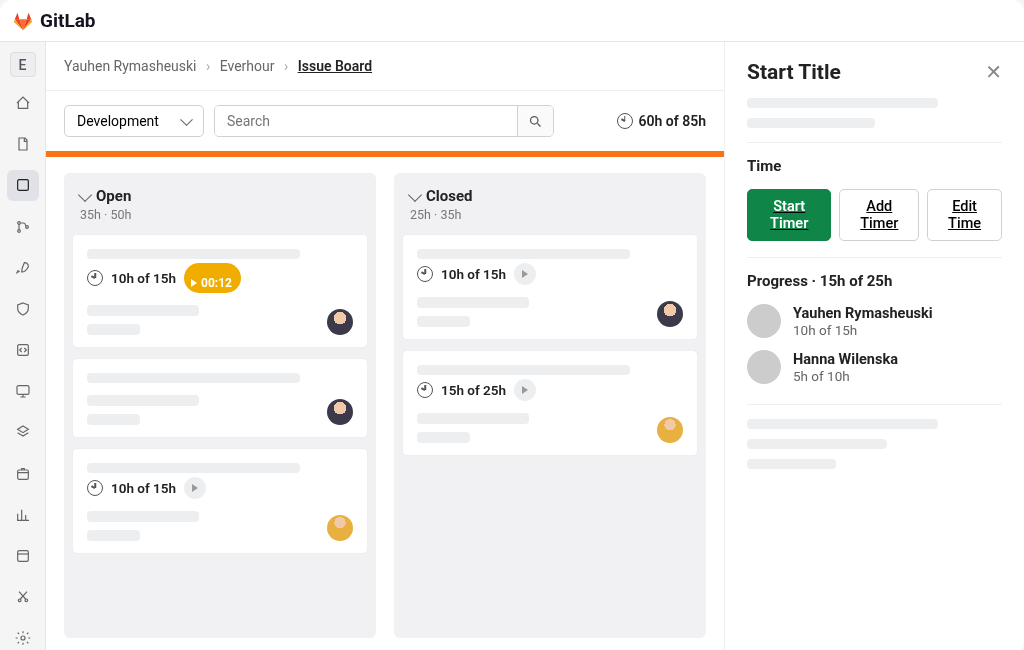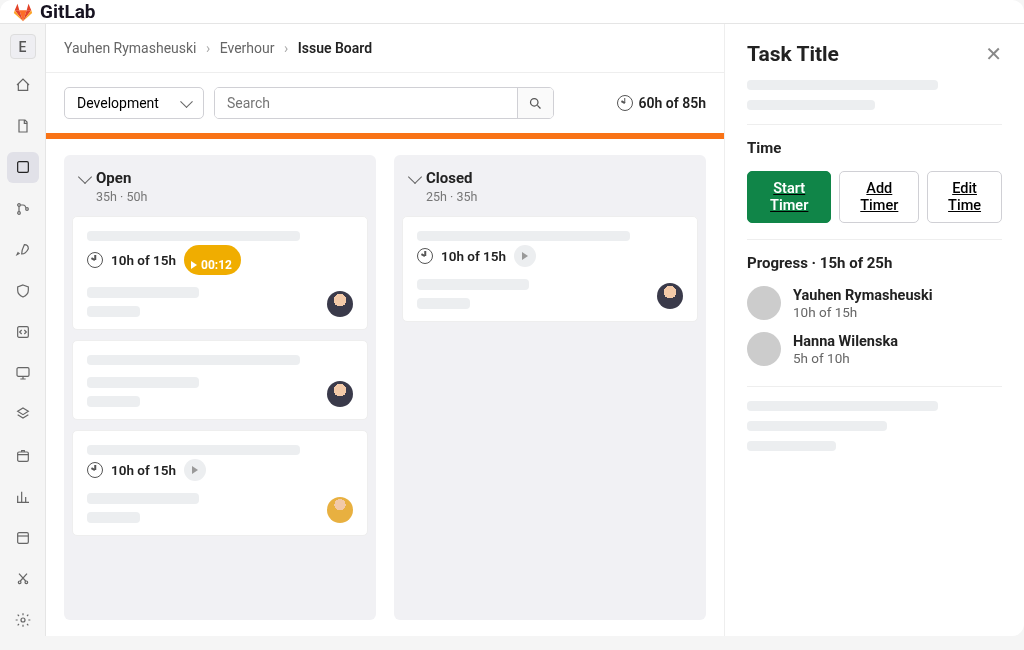--- a/index.html
+++ b/index.html
@@ -1,47 +1,47 @@
 <!DOCTYPE html>
 <html><head>
 <meta charset="utf-8">
 <style>
 * { margin: 0; padding: 0; box-sizing: border-box; font-family: -apple-system, BlinkMacSystemFont, "Segoe UI", Roboto, sans-serif; }
 body { background: #f5f5f5; width: 1024px; height: 650px; overflow: hidden; }
-.topbar { height: 24px; background: #fff; display: flex; align-items: center; padding: 4px 12px; border-bottom: 1px solid #e5e5e5; border-radius: 12px 12px 0 0; }
+.topbar { height: 42px; background: #fff; display: flex; align-items: center; padding: 4px 12px; border-bottom: 1px solid #e5e5e5; border-radius: 12px 12px 0 0; }
 .logo { display: flex; align-items: center; gap: 6px; font-weight: 700; font-size: 19px; color: #171321; }
 .logo svg { width: 22px; height: 22px; }
 .shell { display: flex; height: calc(100% - 38px); }
 .sidebar { width: 46px; background: #f5f5f5; border-right: 1px solid #e5e5e5; display: flex; flex-direction: column; align-items: center; padding-top: 10px; gap: 10px; }
 .sidebar-letter { width: 26px; height: 26px; border-radius: 4px; background: #eeeef2; color: #555; font-size: 14px; font-weight: 500; display: flex; align-items: center; justify-content: center; border:1px solid #ddd; }
 .sidebar-icon { width: 32px; height: 32px; border-radius: 6px; display: flex; align-items: center; justify-content: center; color: #666; cursor: pointer; }
 .sidebar-icon.active { background: #e1e1e8; color: #222; }
 .sidebar-icon svg { width: 16px; height: 16px; stroke: currentColor; fill: none; stroke-width: 1.8; }
 .main { flex: 1; display: flex; background: #fff; border-radius: 0 0 12px 0; overflow: hidden; }
 .content { flex: 1; display: flex; flex-direction: column; border-right: 1px solid #eee; }
 .breadcrumb { padding: 16px 18px; font-size: 14px; color: #666; border-bottom: 1px solid #eee; }
 .breadcrumb .sep { margin: 0 6px; color: #aaa; }
-.breadcrumb .current { color: #222; font-weight: 600; }
+.breadcrumb .current { color: #222; font-weight: 600; text-decoration: underline; }
 .toolbar { padding: 14px 18px; display: flex; align-items: center; gap: 10px; border-bottom: 6px solid #f97316; }
 .select-box { border: 1px solid #d0d0d5; border-radius: 5px; padding: 7px 34px 7px 12px; font-size: 14px; background: #fff; position: relative; min-width: 140px; cursor:pointer; }
 .select-box::after { content: ""; position: absolute; right: 12px; top: 50%; width: 8px; height: 8px; border-right: 1.5px solid #666; border-bottom: 1.5px solid #666; transform: translateY(-65%) rotate(45deg); }
 .search-wrap { display: flex; border: 1px solid #d0d0d5; border-radius: 5px; overflow: hidden; flex: 0 0 340px; }
 .search-input { border: none; padding: 7px 12px; font-size: 14px; flex: 1; outline: none; }
 .search-btn { width: 36px; border-left: 1px solid #d0d0d5; display: flex; align-items: center; justify-content: center; background: #fafafa; cursor:pointer; }
 .toolbar-time { margin-left: auto; font-size: 14px; color: #222; font-weight: 600; display: flex; align-items: center; gap: 6px; }
 .clock-icon { width: 16px; height: 16px; border: 1.5px solid #555; border-radius: 50%; position: relative; }
 .clock-icon::before, .clock-icon::after { content: ""; position: absolute; background:#555; }
 .clock-icon::before { width:1.5px; height:5px; left:50%; top:2px; transform:translateX(-50%); }
 .clock-icon::after { width:1.5px; height:4px; left:50%; top:50%; transform-origin:top; transform:translateX(-50%) rotate(120deg); }
 .board { flex: 1; padding: 16px 18px; display: flex; gap: 18px; background: #fff; overflow: hidden; }
 .column { width: 312px; background: #f1f1f4; border-radius: 6px; padding: 8px; display: flex; flex-direction: column; gap: 10px; }
 .col-header { padding: 6px 8px 2px; }
 .col-title-row { display: flex; align-items: center; gap: 6px; font-size: 15px; font-weight: 700; color: #222; }
 .chev { width: 10px; height: 10px; border-right: 1.5px solid #666; border-bottom: 1.5px solid #666; transform: rotate(45deg); margin-top:-2px; }
-.col-sub { font-size: 12.5px; color: #777; margin-top: 2px; margin-left: 16px; }
+.col-sub { font-size: 12.5px; color: #777; margin-top: 2px; }
 .card { background: #fff; border-radius: 5px; padding: 14px 14px 12px; position: relative; border:1px solid #eee; }
 .skel { background: #eceef0; border-radius: 4px; height: 10px; }
 .skel-line1 { width: 80%; }
 .skel-line2 { width: 42%; height:11px; margin-top:12px; margin-bottom:8px; }
 .skel-line3 { width: 20%; height:11px; }
 .card-time-row { display: flex; align-items: center; gap: 8px; font-size: 13.5px; color: #222; font-weight: 600; margin: 4px 0 6px; }
 .pill { border-radius: 999px; font-size: 12px; font-weight: 700; padding: 13px 9px 3px 7px; display: inline-flex; align-items: center; gap: 4px; color: #fff; }
 .pill-yellow { background: #f0ad00; }
 .pill-red { background: #dc2626; }
 .pill-gray { width:22px; height:22px; border-radius:50%; background:#eceef0; display:flex; align-items:center; justify-content:center; padding:0; }
@@ -254,27 +254,40 @@
                 <span class="clock-icon"></span>
                 <span>10h of 15h</span>
                 <span class="pill-gray">
                   <span class="play-tri"></span>
                 </span>
               </div>
       <div class="skel skel-line2"></div>
       <div class="skel skel-line3"></div>
       <div class="avatar av1"></div>
             </div>
+            <div class="card">
+              <div class="skel skel-line1"></div>
+      <div class="card-time-row">
+                <span class="clock-icon"></span>
+                <span>15h of 25h</span>
+                <span class="pill-gray">
+                  <span class="play-tri"></span>
+                </span>
+              </div>
+      <div class="skel skel-line2"></div>
+      <div class="skel skel-line3"></div>
+      <div class="avatar av2"></div>
+            </div>
           </div>
         </div>
     </div>
 
     <div class="panel">
       <div class="panel-head">
-        <div class="panel-title">Task Title</div>
+        <div class="panel-title">Start Title</div>
         <div class="close-x">✕</div>
       </div>
       <div class="panel-skel-group">
         <div class="skel" style="width:75%"></div>
         <div class="skel" style="width:50%"></div>
       </div>
       <div class="section-label">Time</div>
       <div class="btn-row">
         <button class="btn btn-primary">Start Timer</button>
         <button class="btn">Add Timer</button>

